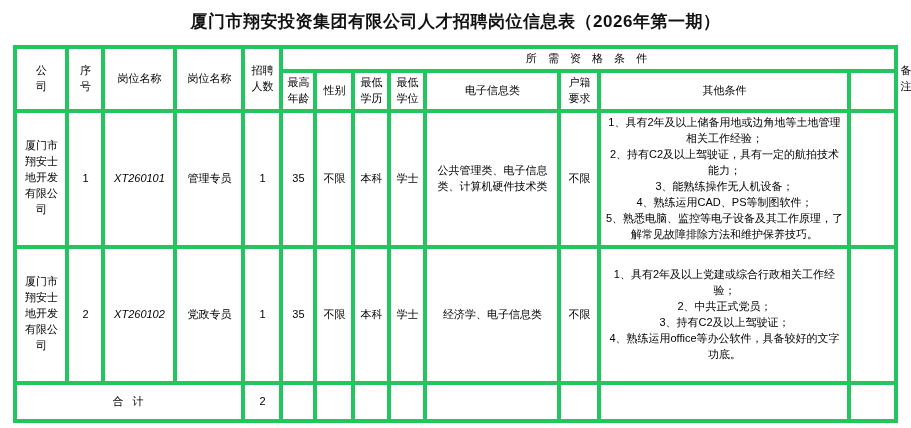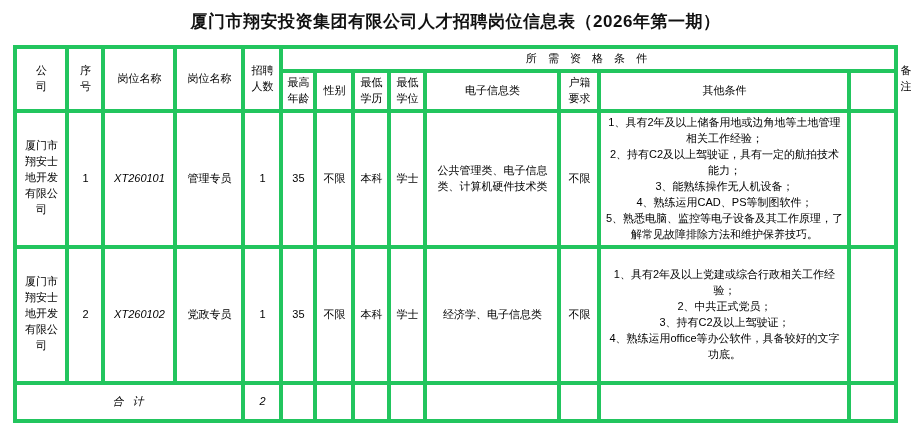--- a/index.html
+++ b/index.html
@@ -64,21 +64,21 @@
   .cell-code { font-size: 11.5px; font-style: italic; }
   .cell-name { font-weight: bold; font-size: 11.5px; }
   .cell-major { font-size: 11px; line-height: 1.6; }
   .cell-other {
     text-align: left;
     font-size: 11px;
     line-height: 1.62;
     padding: 4px 6px;
   }
   .row-tall td { height: 128px; }
-  .row-total td { height: 30px; font-style: italic; }
+  .row-total td { height: 30px; }
   .total-label { font-size: 12px; letter-spacing: 3px; }
   .blank { }
 </style>
 </head>
 <body>
 
 <div class="page">
 
   <div class="doc-title">厦门市翔安投资集团有限公司人才招聘岗位信息表（2026年第一期）</div>
 

